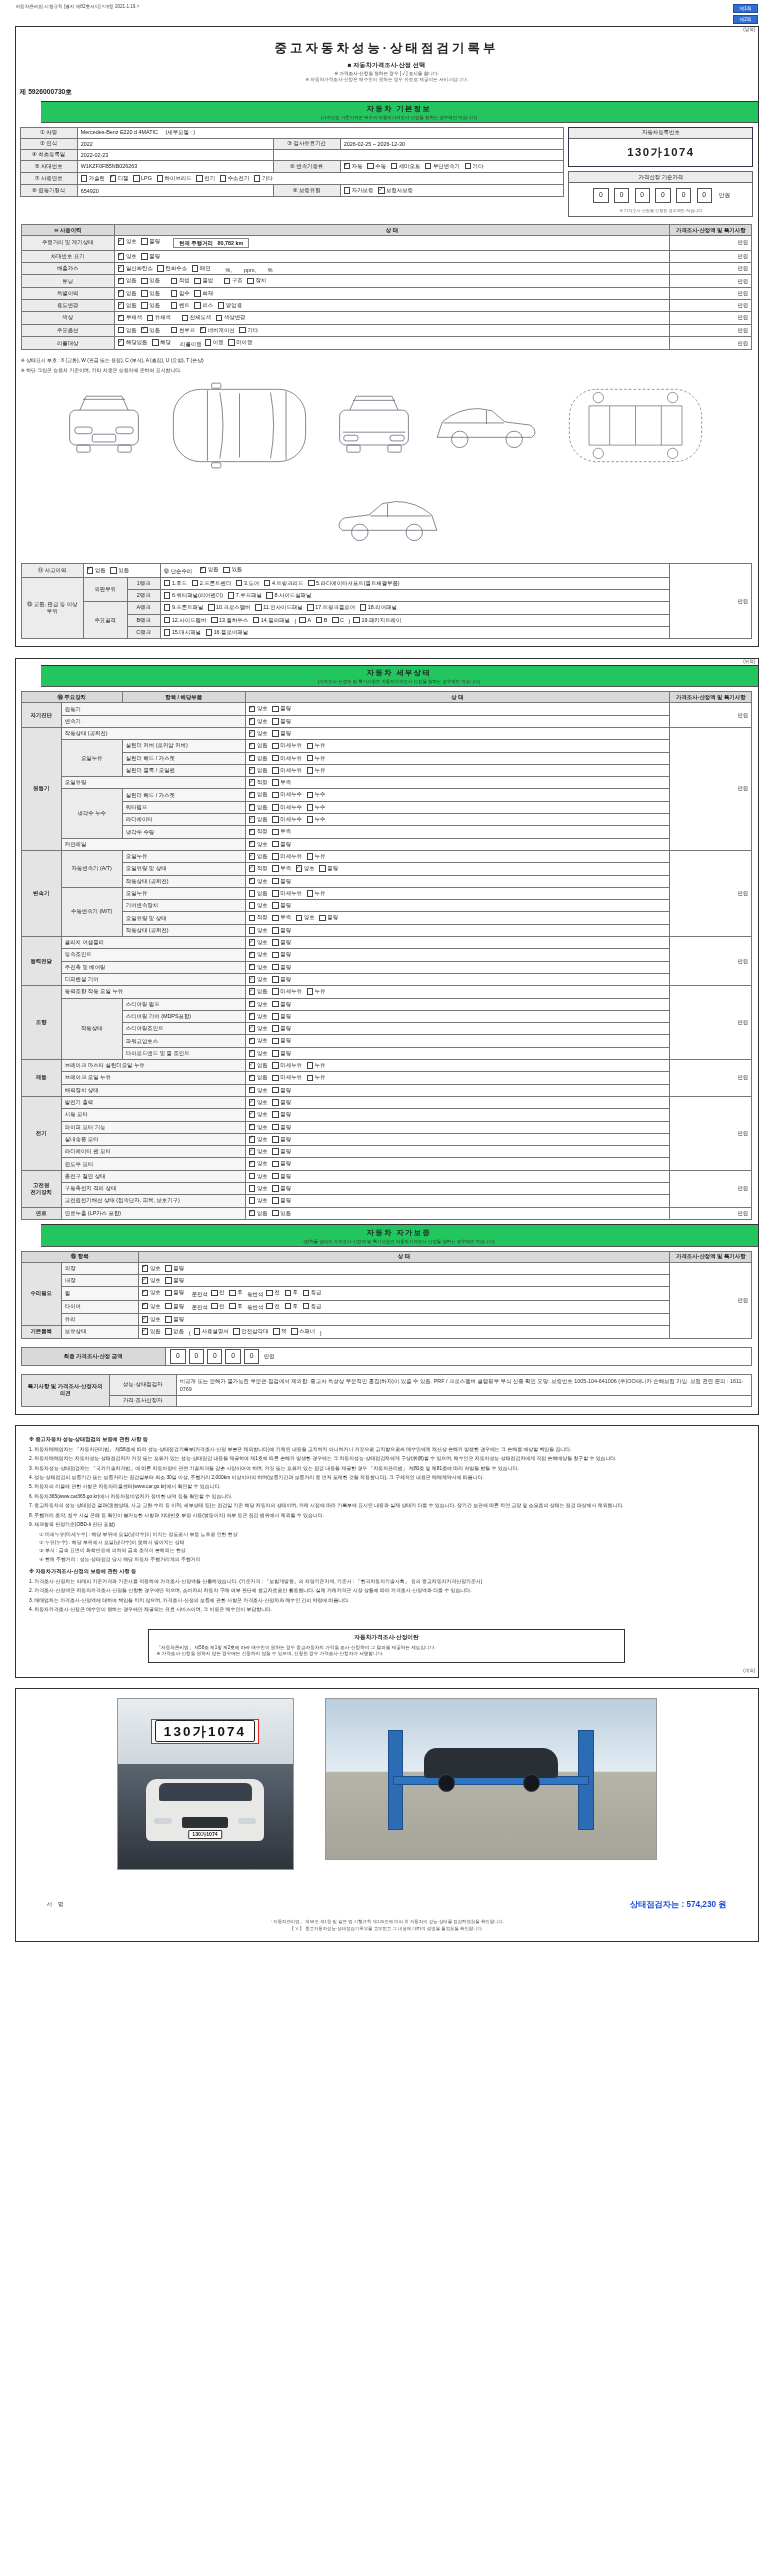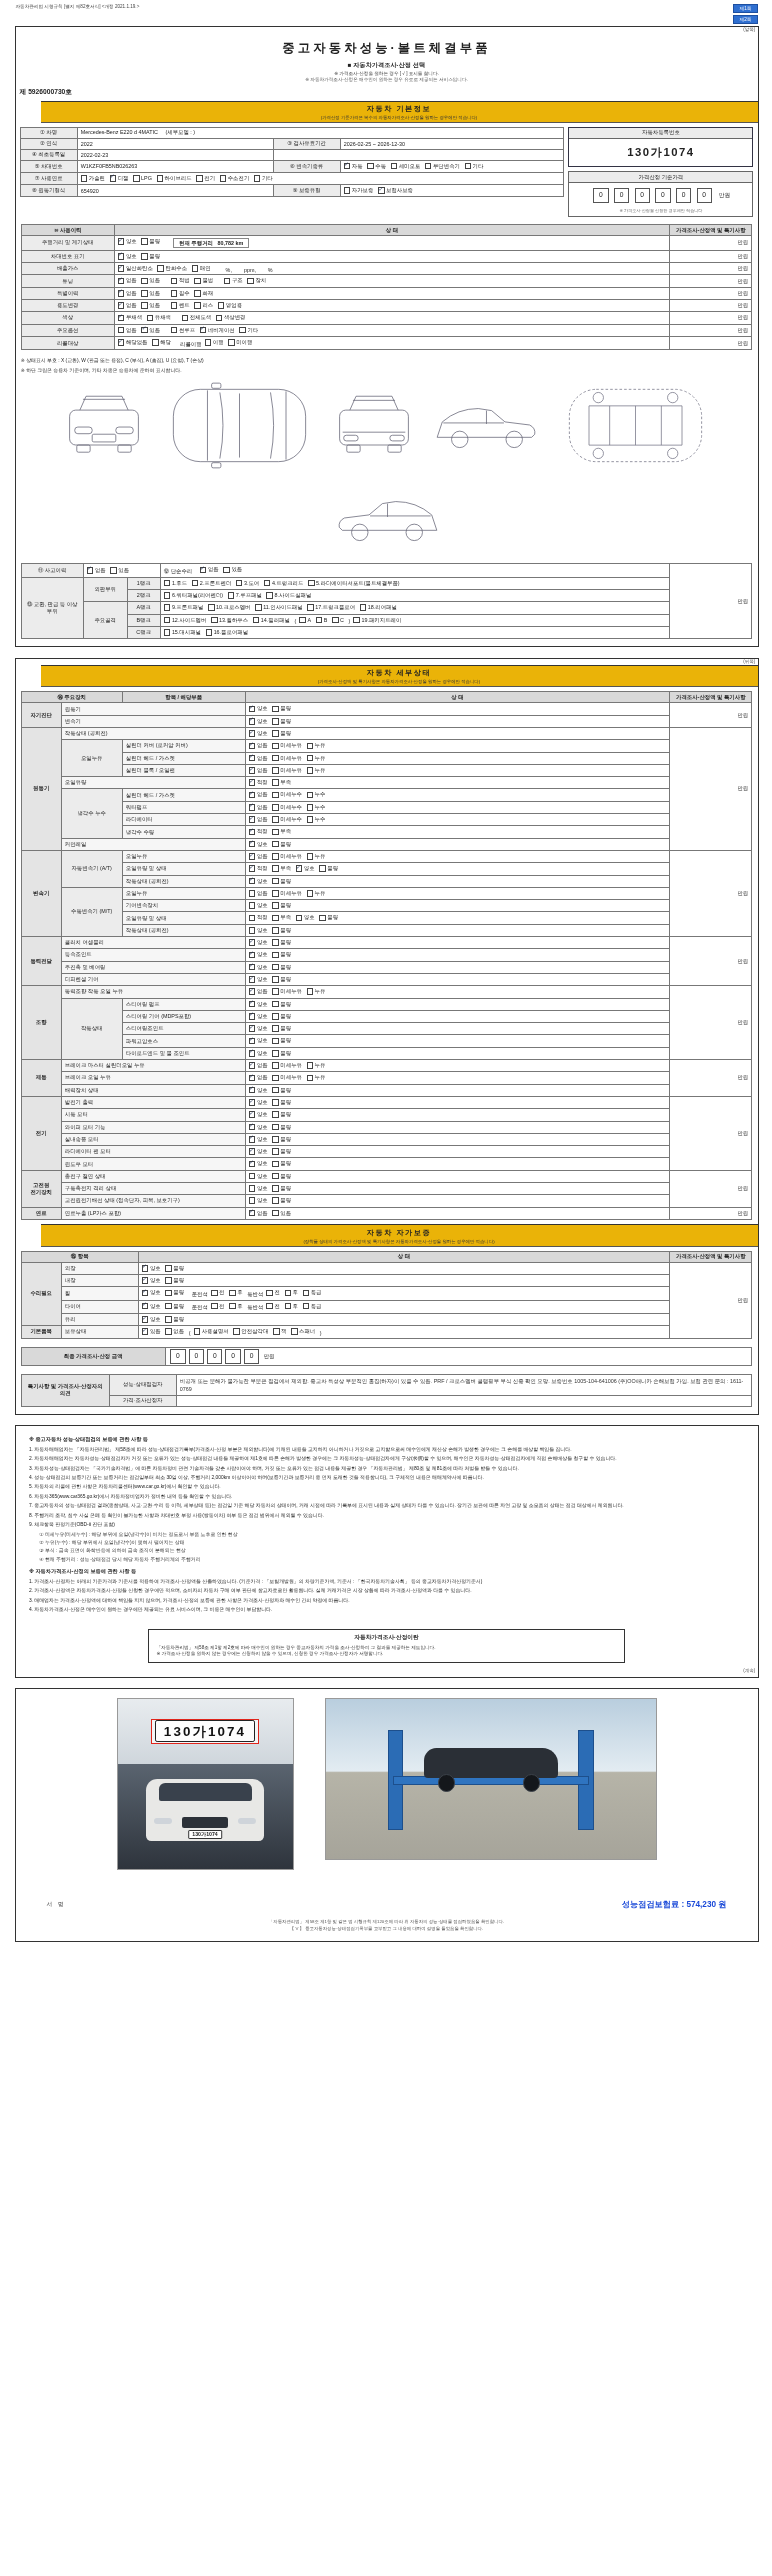--- a/index.html
+++ b/index.html
@@ -14,21 +14,21 @@
   .sheet{border:0.8px solid #333;margin-bottom:10.3px;background:#fff;padding:0 0 3.1px 0;}
   .sheet-inner{padding:4.1px 5.2px;}
   
   .title-block{text-align:center;padding:7.2px 0 3.1px 0;}
   .title-main{font-size:12.4px;font-weight:bold;letter-spacing:3.1px;}
   .title-sub{font-size:6.2px;font-weight:bold;margin-top:4.1px;}
   .title-note{font-size:4.6px;color:#333;margin-top:1.5px;}
   .title-note2{font-size:4.6px;color:#555;margin-top:1px;}
   .docno{font-size:6.7px;font-weight:bold;padding:2.1px 4.1px 4.1px 4.1px;}
   
-  .sec-head{background:#eab308;border-top:0.8px solid #333;border-bottom:0.5px solid #555;text-align:center;padding:2.6px 0 2.1px 0;margin-left:25px;}
+  .sec-head{background:#22c55e;border-top:0.8px solid #333;border-bottom:0.5px solid #555;text-align:center;padding:2.6px 0 2.1px 0;margin-left:25px;}
   .sec-title{font-size:7.2px;font-weight:bold;letter-spacing:1.5px;}
   .sec-note{font-size:4.4px;color:#333;margin-top:1px;}
   
   table.ft{width:100%;border-collapse:collapse;table-layout:fixed;}
   table.ft td{border:0.5px solid #777;font-size:5.4px;padding:1.5px 3.1px;vertical-align:middle;word-break:keep-all;}
   td.lab{background:#ececec;text-align:center;}
   td.g{background:#e4e4e4;text-align:center;font-weight:bold;}
   td.hd{background:#d9d9d9;text-align:center;font-weight:bold;}
   td.item{background:#f6f6f6;}
   td.price{text-align:right;color:#333;background:#fff;}
@@ -104,21 +104,21 @@
     <span class="badges">
       <span class="badge">제1쪽</span>
       <span class="badge">제2쪽</span>
     </span>
   </div>
 
   <div class="sheet">
     <div class="pmark">(앞쪽)</div>
 
     <div class="title-block">
-      <div class="title-main">중고자동차성능·볼트체결부품</div>
+      <div class="title-main">중고자동차성능·상태점검기록부</div>
       <div class="title-sub">■ 자동차가격조사·산정 선택</div>
       <div class="title-note">※ 가격조사·산정을 원하는 경우 [ √ ] 표시를 합니다.</div>
       <div class="title-note2">※ 자동차가격조사·산정은 매수인이 원하는 경우 유료로 제공되는 서비스입니다.</div>
     </div>
     <div class="docno">제 5926000730호</div>
 
     <div class="sec-head">
       <div class="sec-title">자동차 기본정보</div>
       <div class="sec-note">(가격산정 기준가격은 복수의 자동차가격조사·산정을 원하는 경우에만 적습니다)</div>
     </div>
@@ -1333,21 +1333,21 @@
         <div class="lift-beam"></div>
         <div class="lift-car"></div>
         <div class="lift-wheel lw-l"></div>
         <div class="lift-wheel lw-r"></div>
       </div>
     </div>
 
     <div class="sig-row">
       <span class="sig-label">서 명</span>
       <span class="insurance">
-        <span>성능점검보험료 :</span>
+        <span>상태점검자는 :</span>
         <span>574,230 원</span>
       </span>
     </div>
     <div class="footer-lines">
       <div>「자동차관리법」 제58조 제1항 및 같은 법 시행규칙 제120조에 따라 위 자동차의 성능·상태를 점검하였음을 확인합니다.</div>
       <div>【 V 】 중고자동차성능·상태점검기록부를 교부받고 그 내용에 대하여 설명을 들었음을 확인합니다.</div>
     </div>
   </div>
 
 </div>

